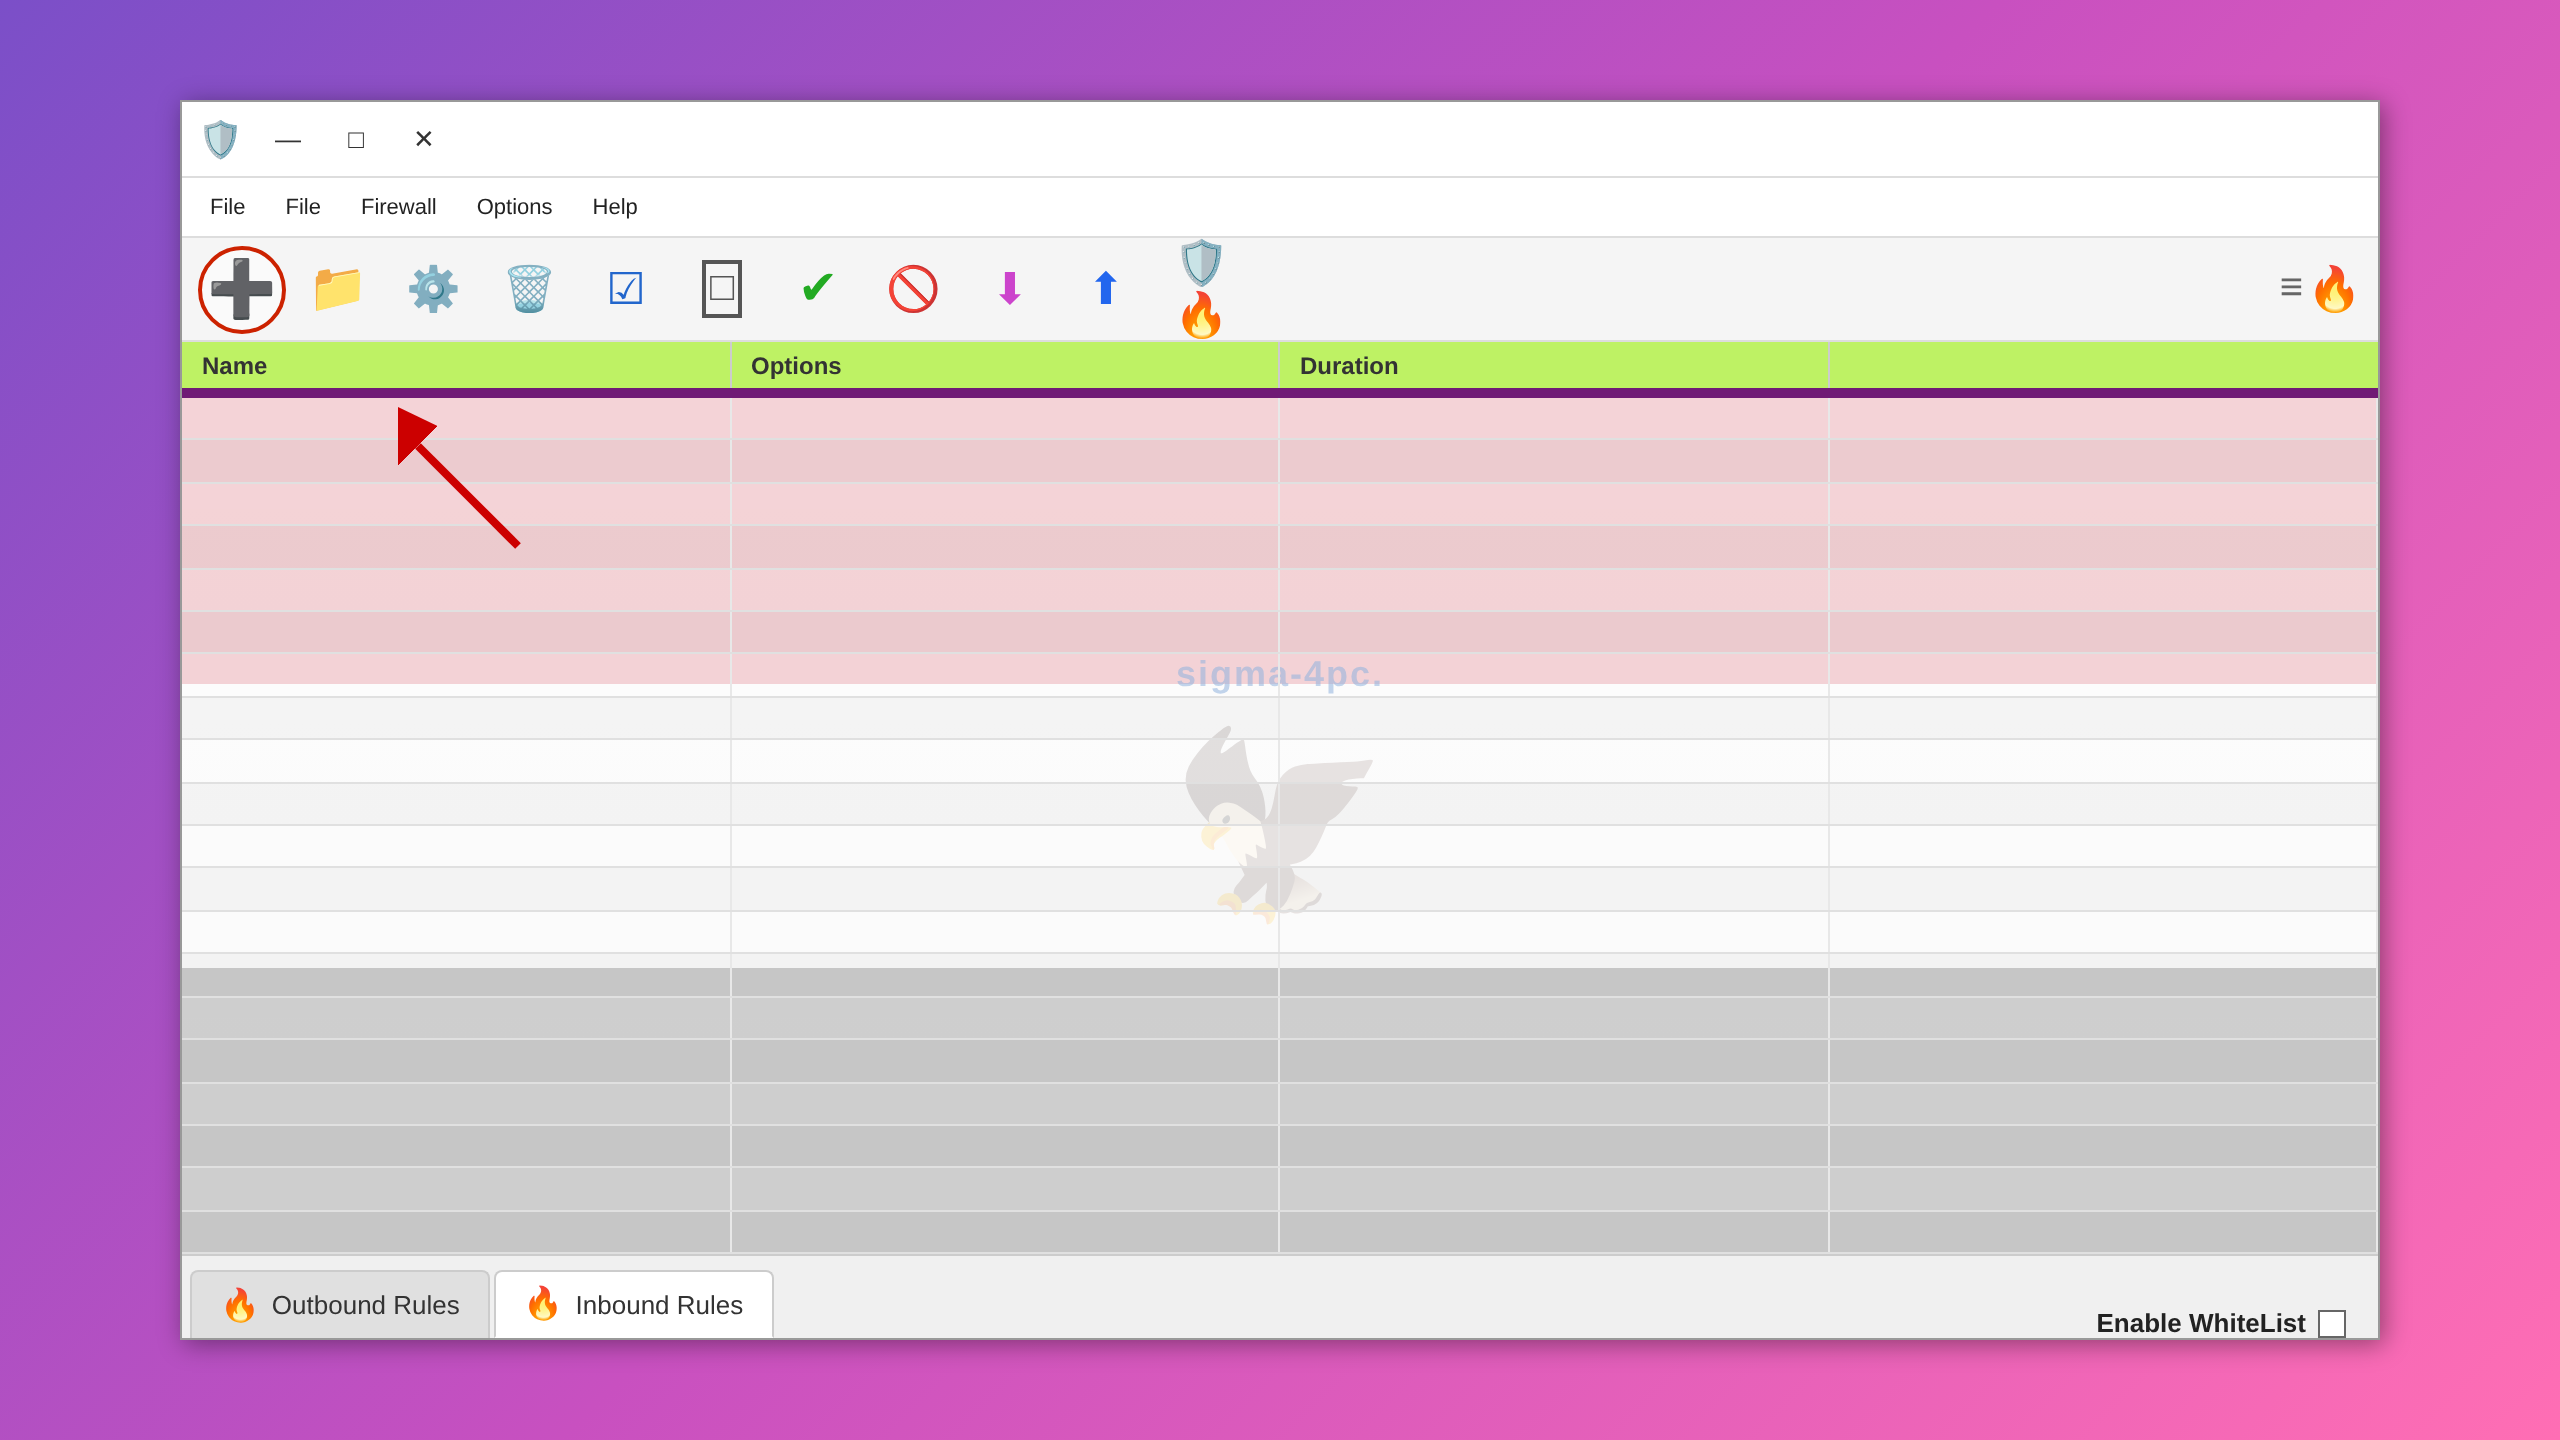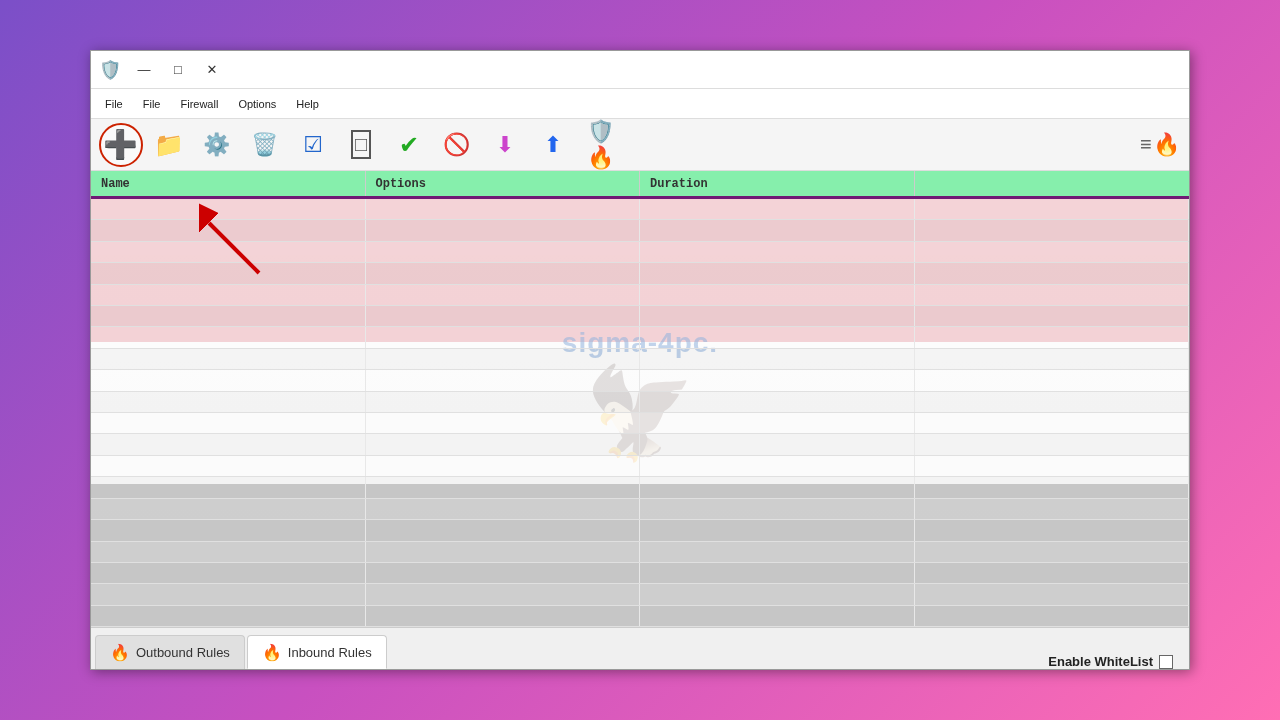--- a/index.html
+++ b/index.html
@@ -128,24 +128,23 @@
       display: flex;
       flex-direction: column;
       overflow: hidden;
       position: relative;
     }
 
     
     .table-header {
       display: grid;
       grid-template-columns: 1fr 1fr 1fr 1fr;
-      background: #86efac;
-      border-bottom: 3px solid #701a75;
+      background: #bef264;
+      border-bottom: 5px solid #701a75;
       height: 28px;
-      font-family: Liberation Mono, monospace;
     }
     .table-header-cell {
       padding: 4px 10px;
       font-size: 12px;
       font-weight: 600;
       color: #333;
       border-right: 1px solid #ccc;
       display: flex;
       align-items: center;
     }
@@ -176,21 +175,21 @@
       transform: translate(-50%, -50%);
       font-size: 90px;
       opacity: 0.3;
       color: #c8a000;
     }
     .watermark-text-en {
       position: absolute;
       top: 30%;
       left: 50%;
       transform: translateX(-50%);
-      font-size: 28px;
+      font-size: 18px;
       color: #2266bb;
       white-space: nowrap;
       font-weight: 600;
       opacity: 0.55;
       letter-spacing: 1px;
       text-align: right;
     }
     .watermark-text-ar {
       position: absolute;
       top: 50%;

